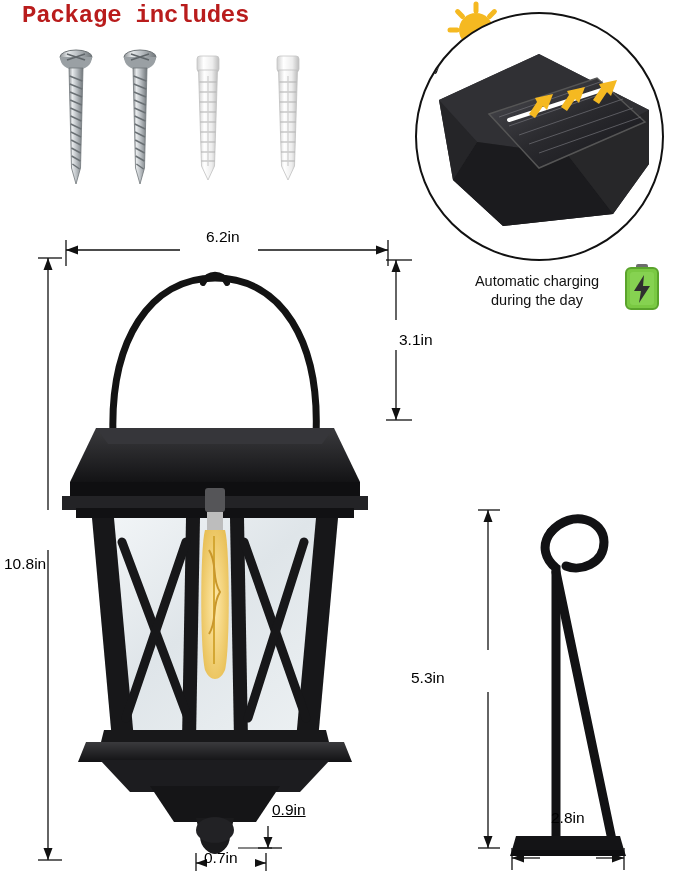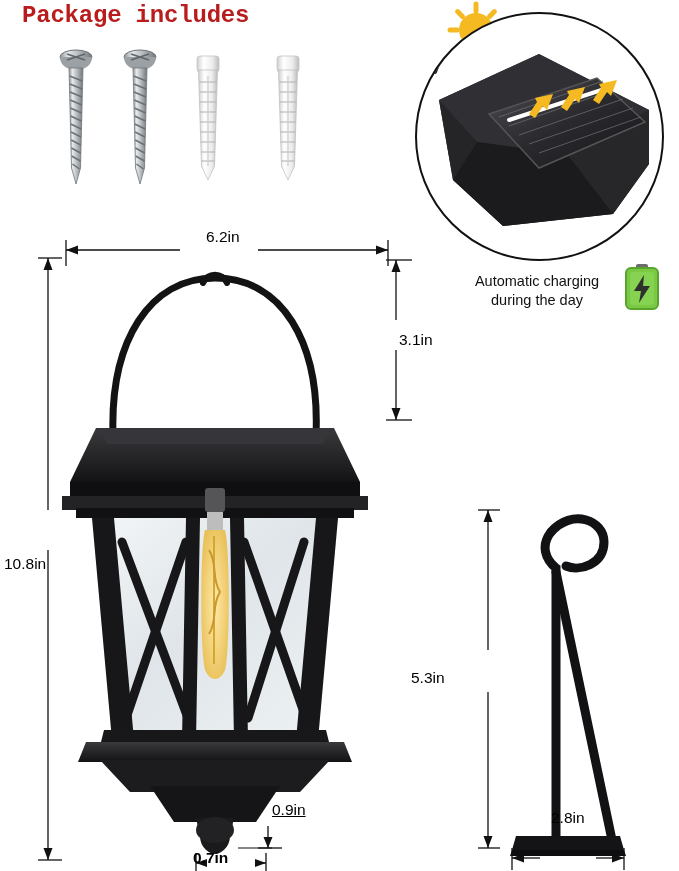--- a/index.html
+++ b/index.html
@@ -60,21 +60,21 @@
   
   .dim {
     font-size: 15.5px;
     color: #000000;
     white-space: nowrap;
   }
   .lbl-62   { left: 206px; top: 228px; }
   .lbl-31   { left: 399px; top: 331px; }
   .lbl-108  { left: 4px;   top: 555px; }
   .lbl-09   { left: 272px; top: 801px; text-decoration: underline; }
-  .lbl-07   { left: 193px; top: 849px; font-weight: bold; }
+  .lbl-07   { left: 204px; top: 849px; }
   .lbl-53   { left: 411px; top: 669px; }
   .lbl-28   { left: 551px; top: 809px; }
 
   
   svg { display: block; overflow: visible; }
 </style>
 </head>
 <body>
 
 <div class="abs title">Package includes</div>

